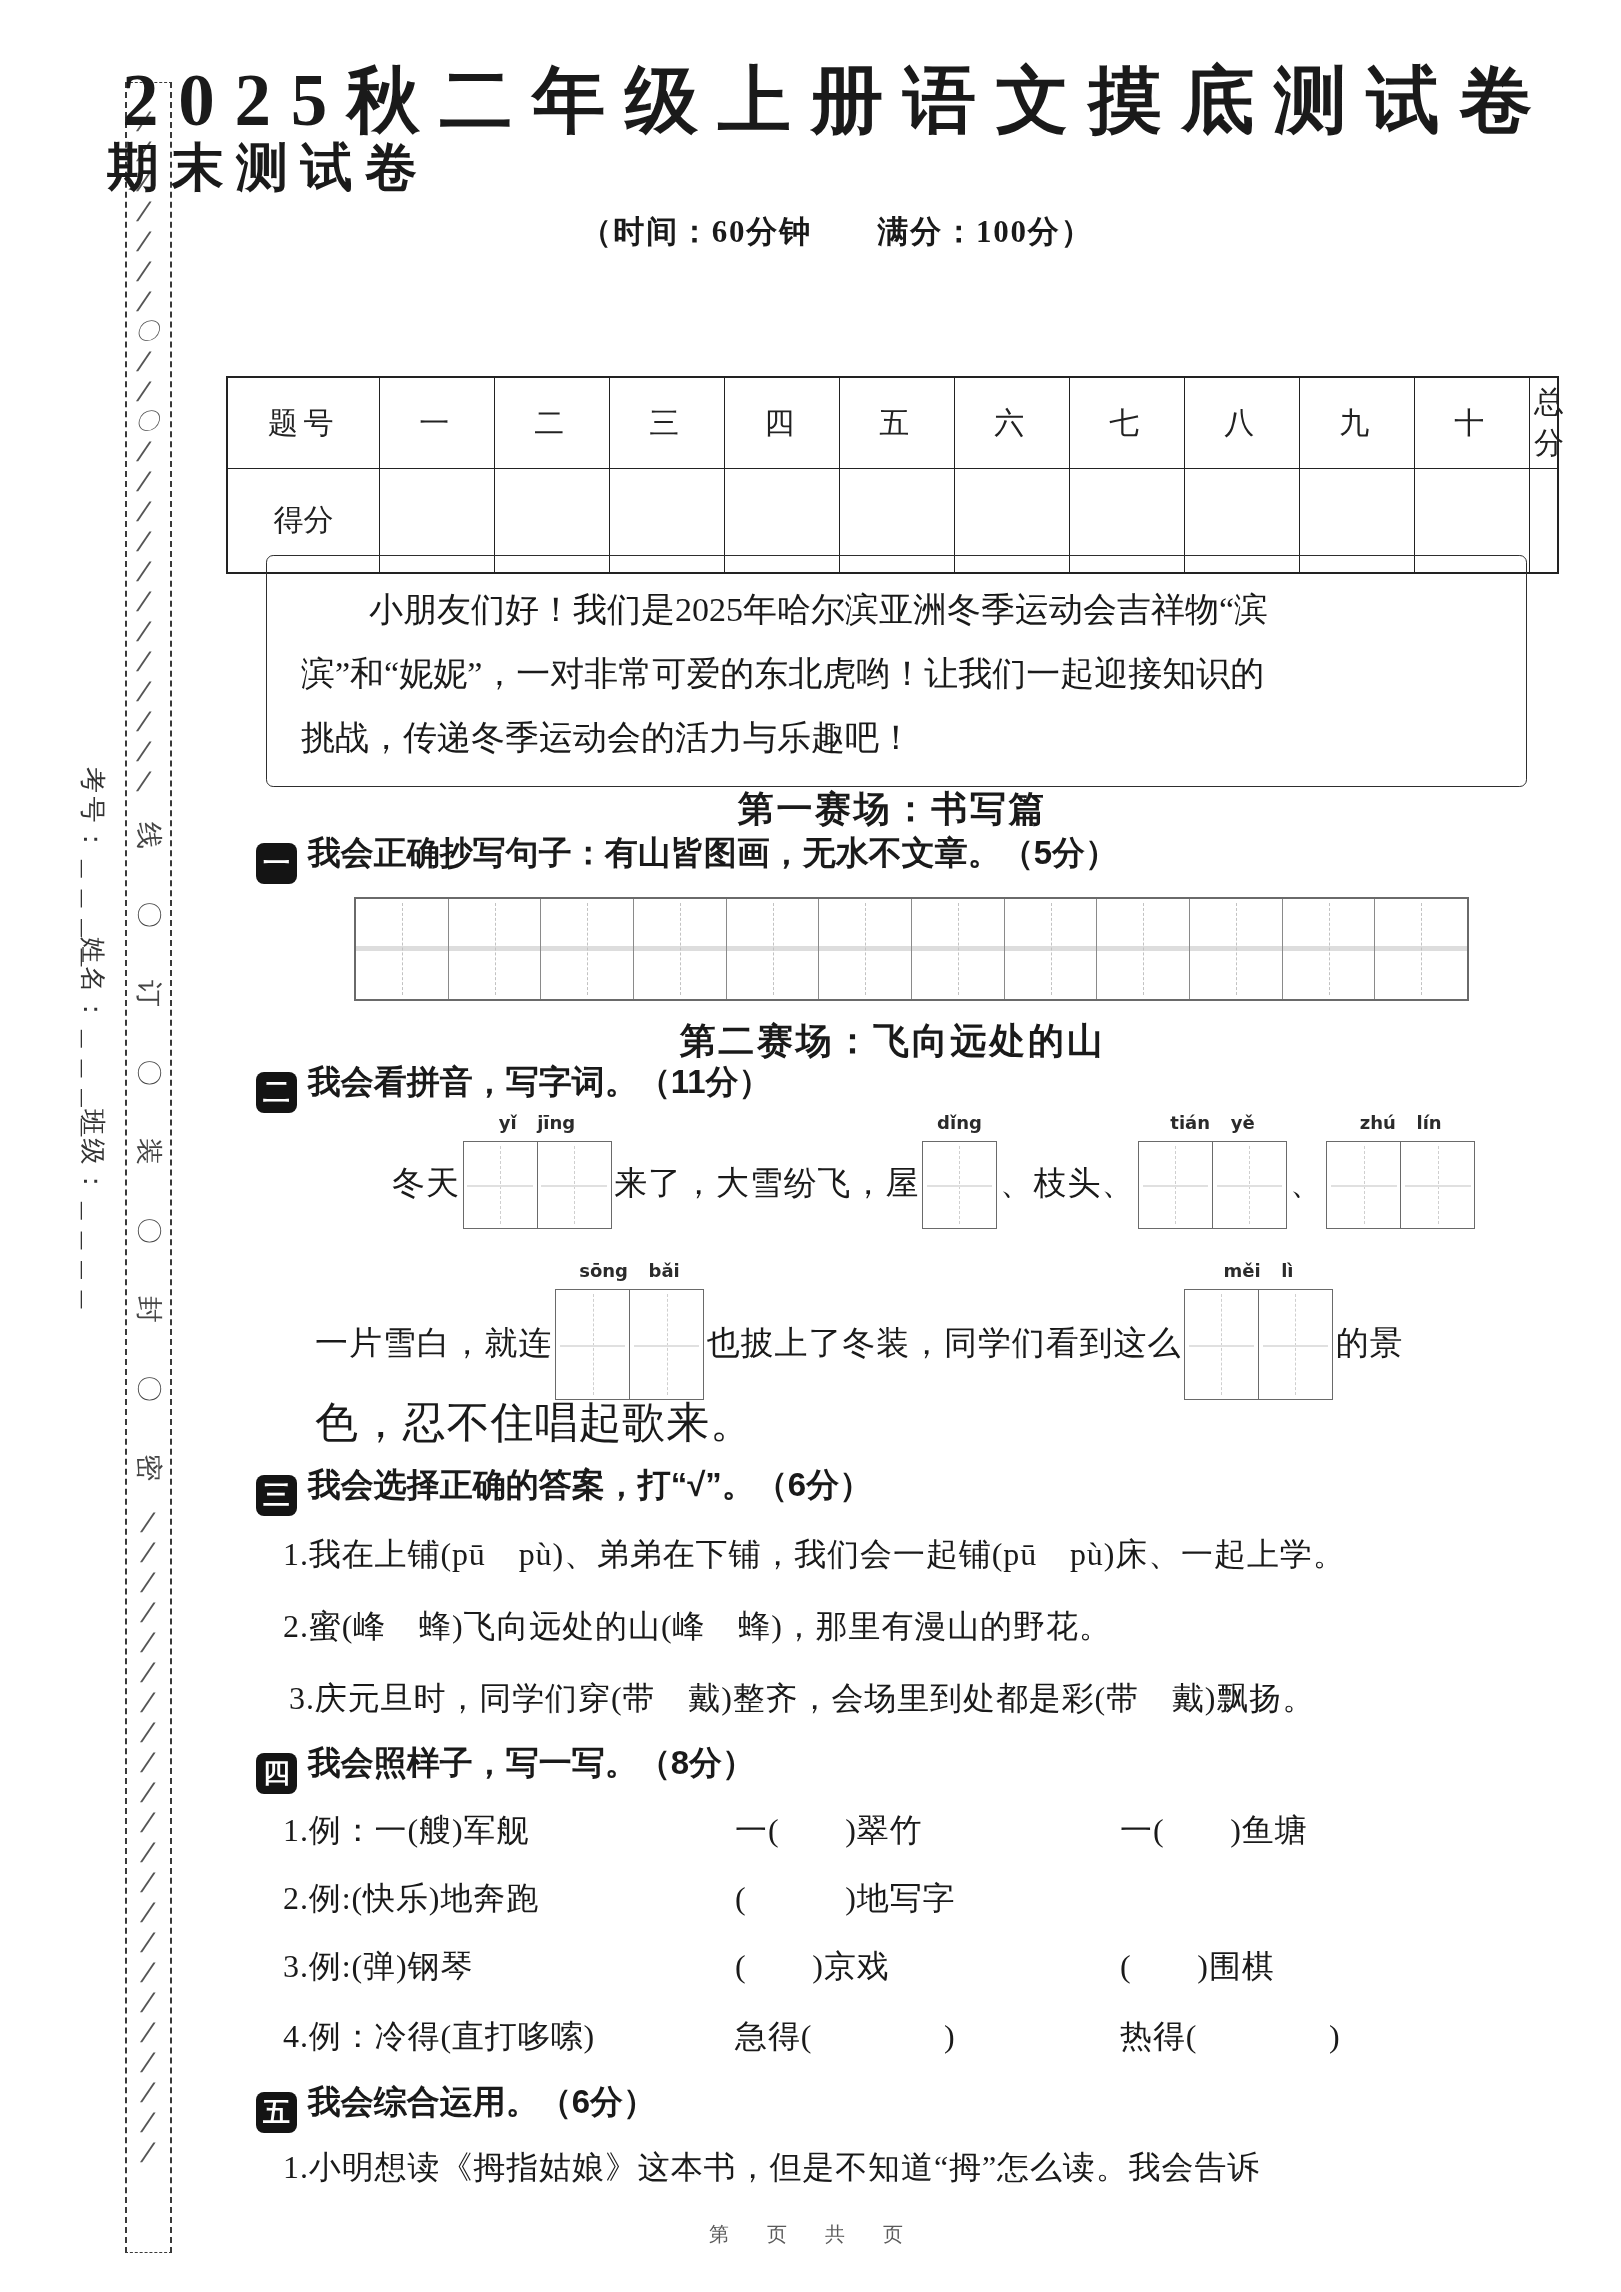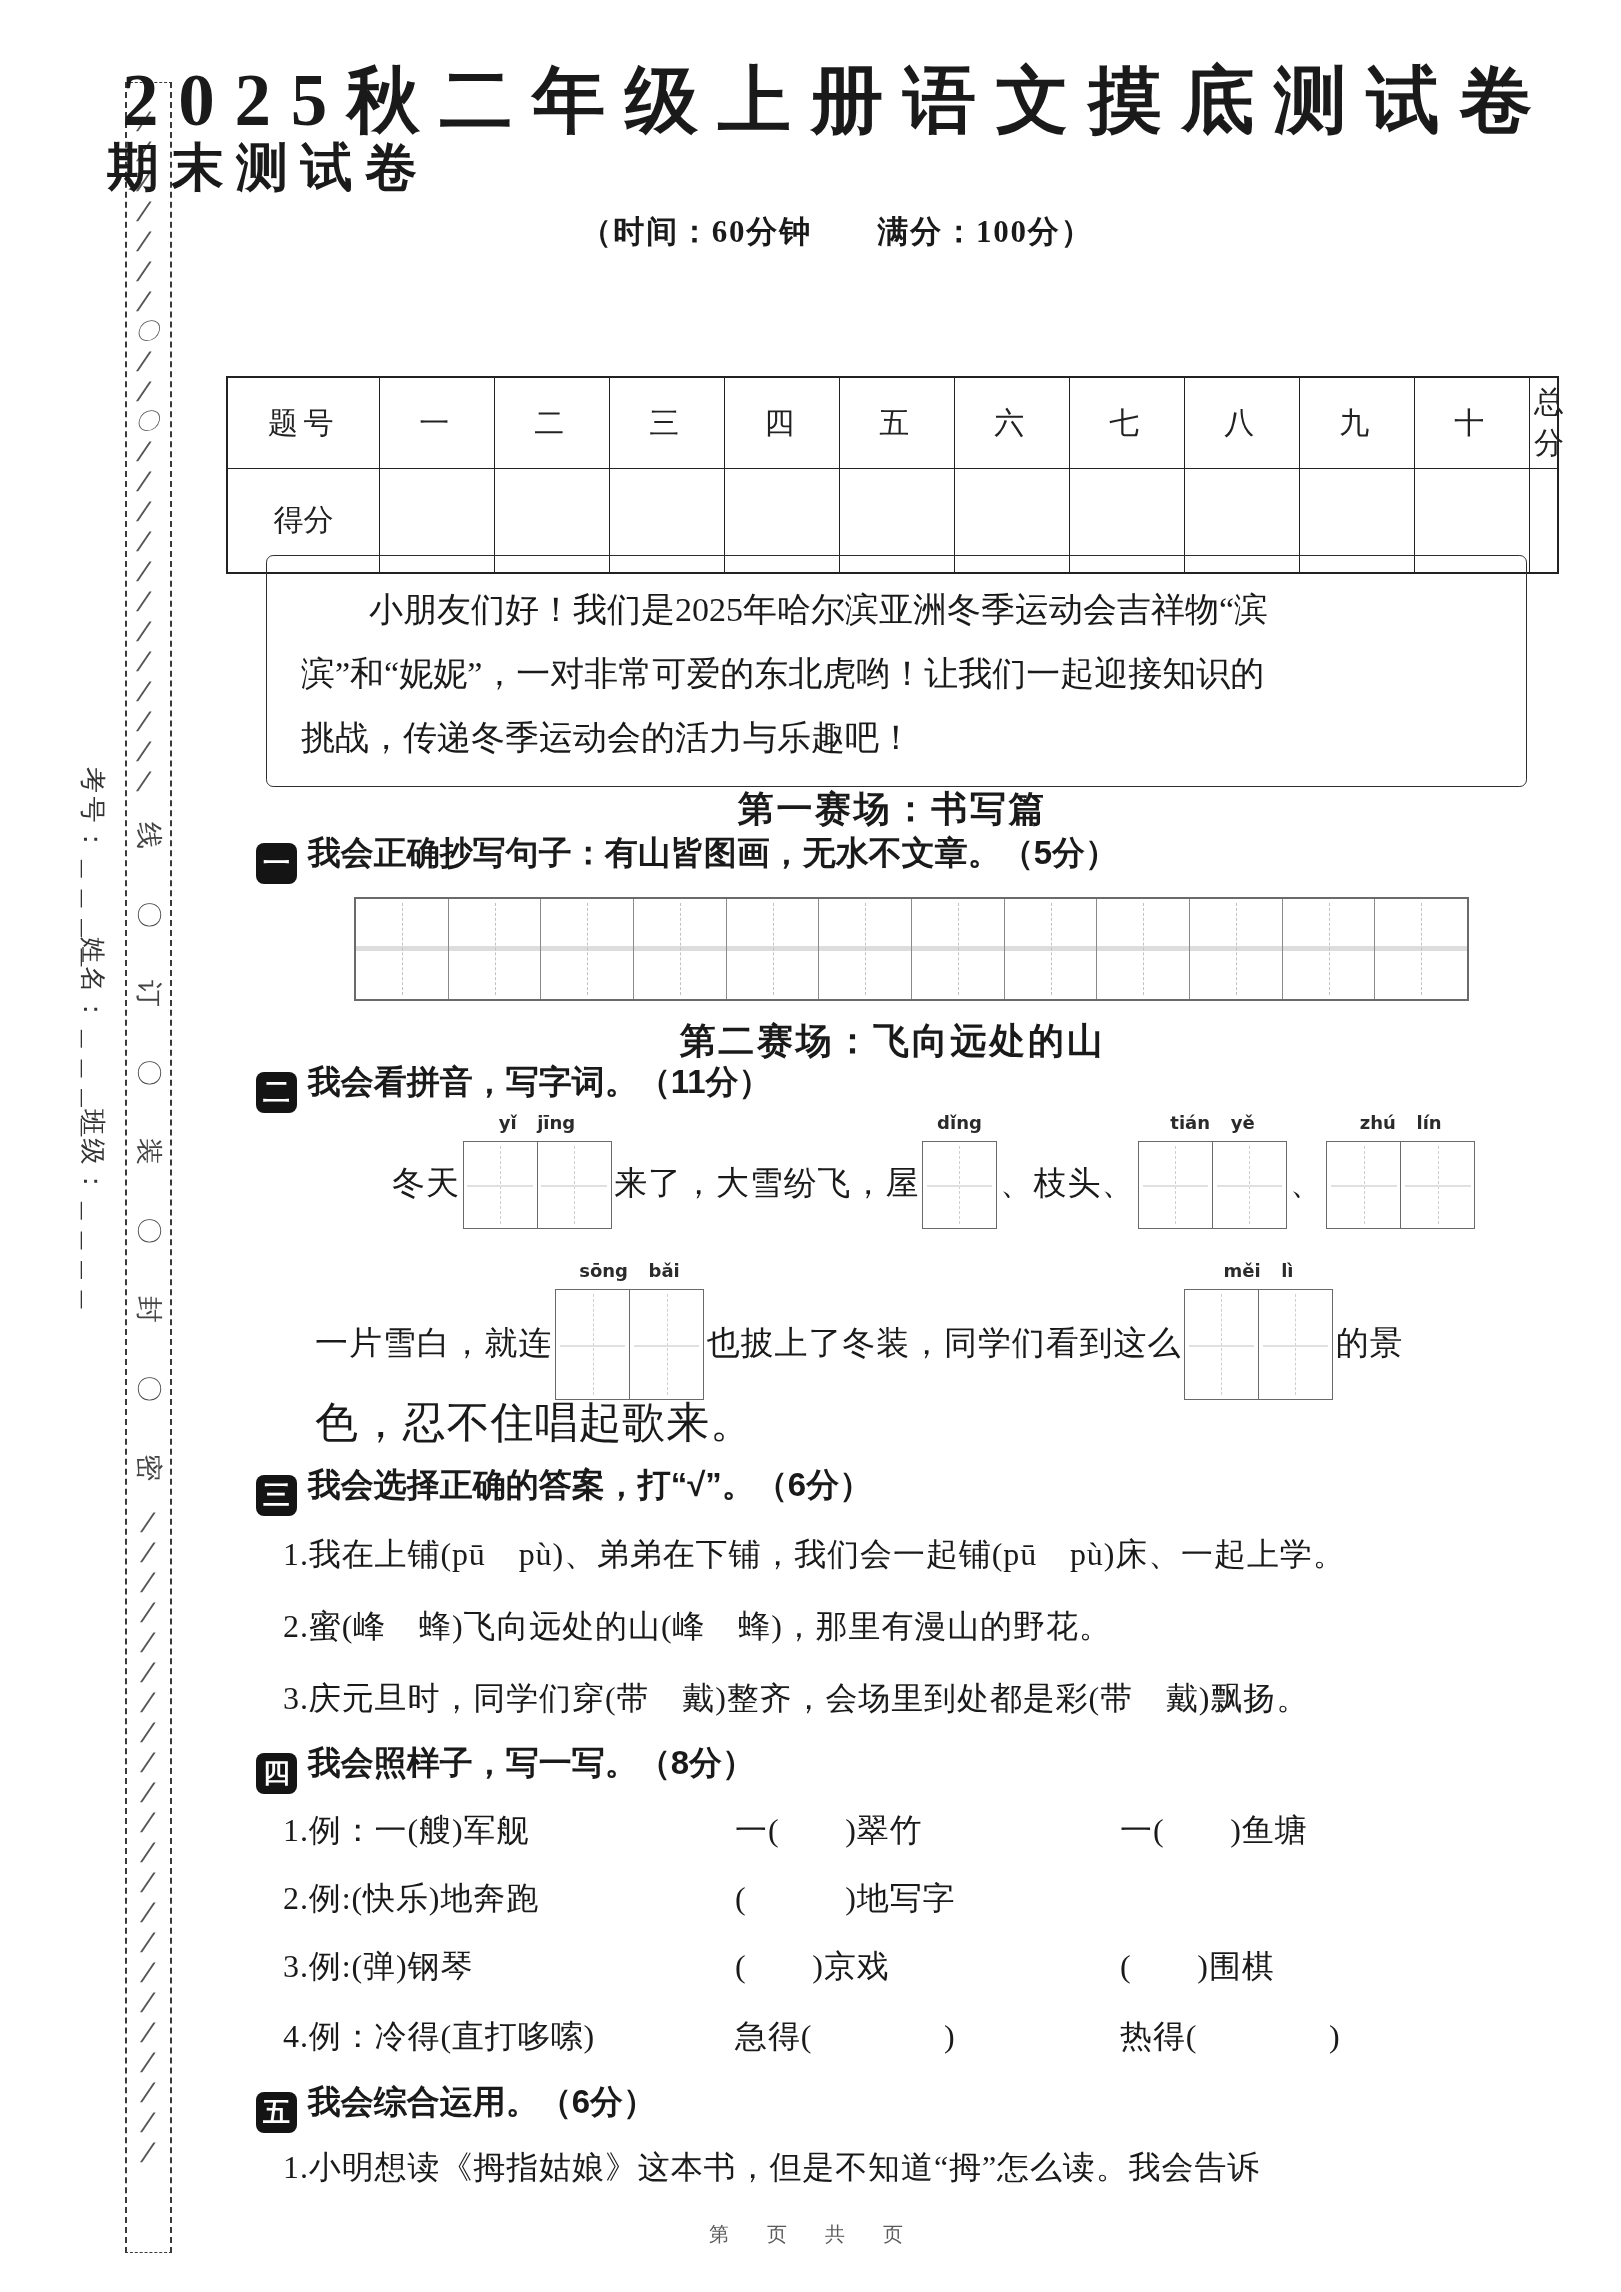--- a/index.html
+++ b/index.html
@@ -277,21 +277,21 @@
     <span class="seg">的景</span>
   </div>
 
   <div class="plain" style="left:315px;top:1394px;">色，忍不住唱起歌来。</div>
 
   <div class="qhead" style="left:256px;top:1463px;">
     <span class="badge">三</span><span>我会选择正确的答案，打“√”。（6分）</span>
   </div>
   <div class="q-item" style="left:283px;top:1533px;">1.我在上铺(pū　pù)、弟弟在下铺，我们会一起铺(pū　pù)床、一起上学。</div>
   <div class="q-item" style="left:283px;top:1605px;">2.蜜(峰　蜂)飞向远处的山(峰　蜂)，那里有漫山的野花。</div>
-  <div class="q-item" style="left:283px;top:1677px;">3.庆元旦时，同学们穿(带　戴)整齐，会场里到处都是彩(带　戴)飘扬。</div>
+  <div class="q-item" style="left:289px;top:1677px;">3.庆元旦时，同学们穿(带　戴)整齐，会场里到处都是彩(带　戴)飘扬。</div>
 
   <div class="qhead" style="left:256px;top:1741px;">
     <span class="badge">四</span><span>我会照样子，写一写。（8分）</span>
   </div>
   <div class="q4row" style="top:1809px;">
     <span>1.例：一(艘)军舰</span>
     <span>一(　　)翠竹</span>
     <span>一(　　)鱼塘</span>
   </div>
   <div class="q4row" style="top:1877px;">

